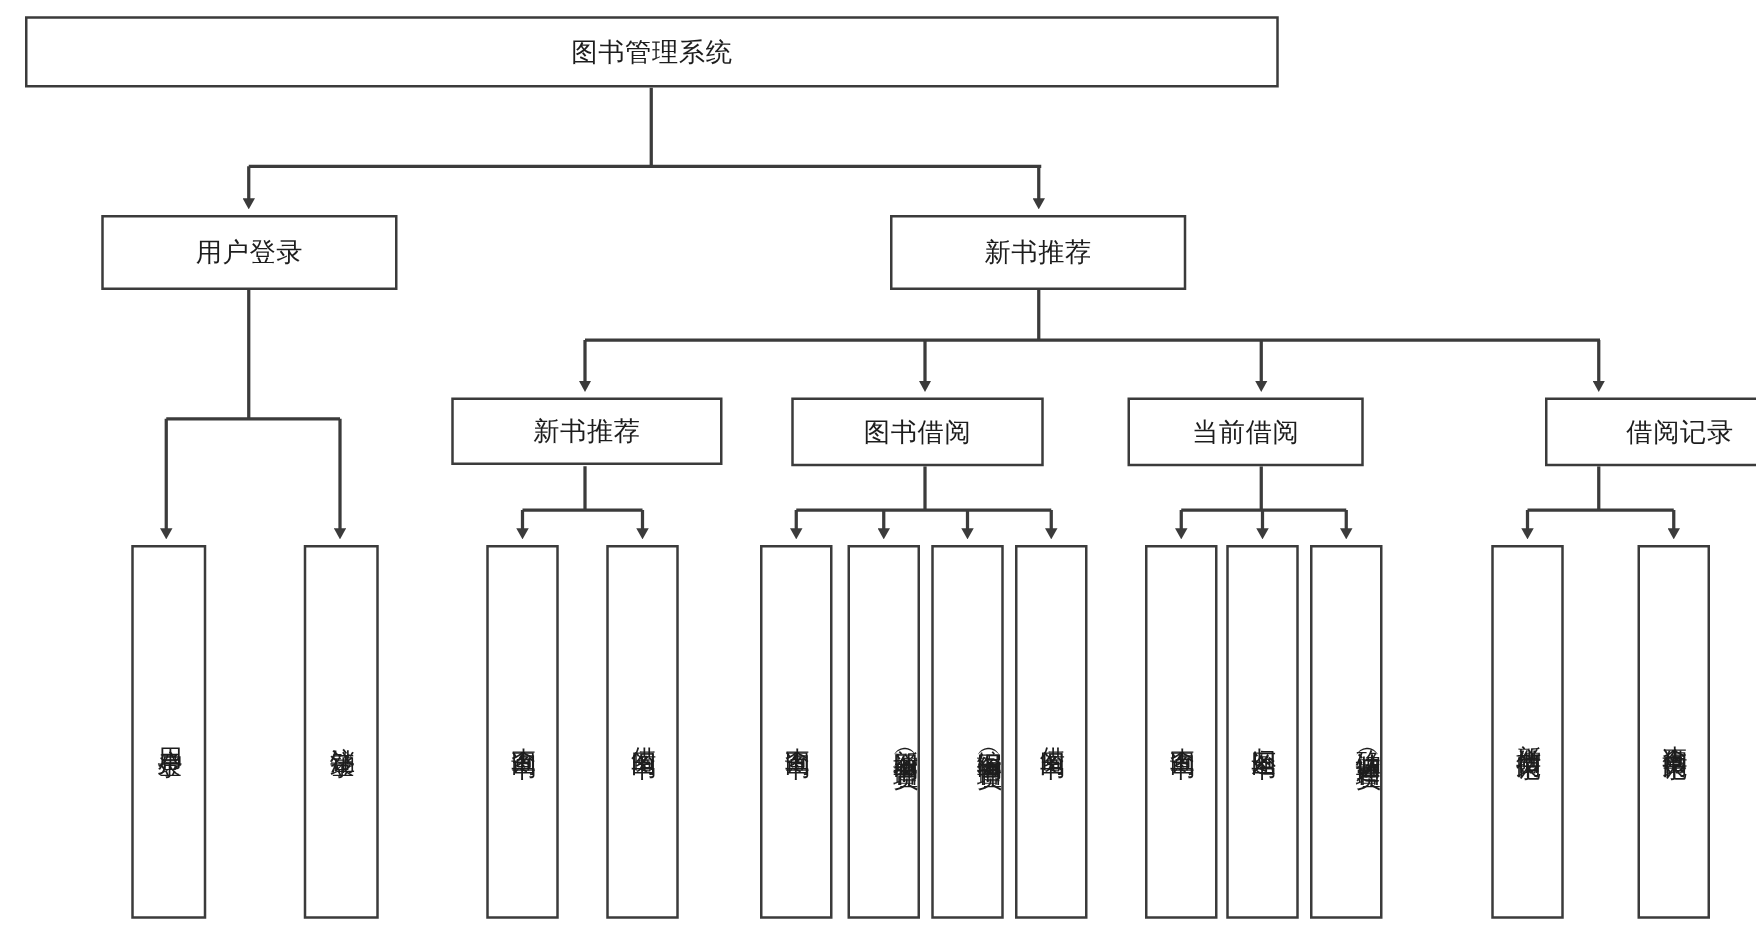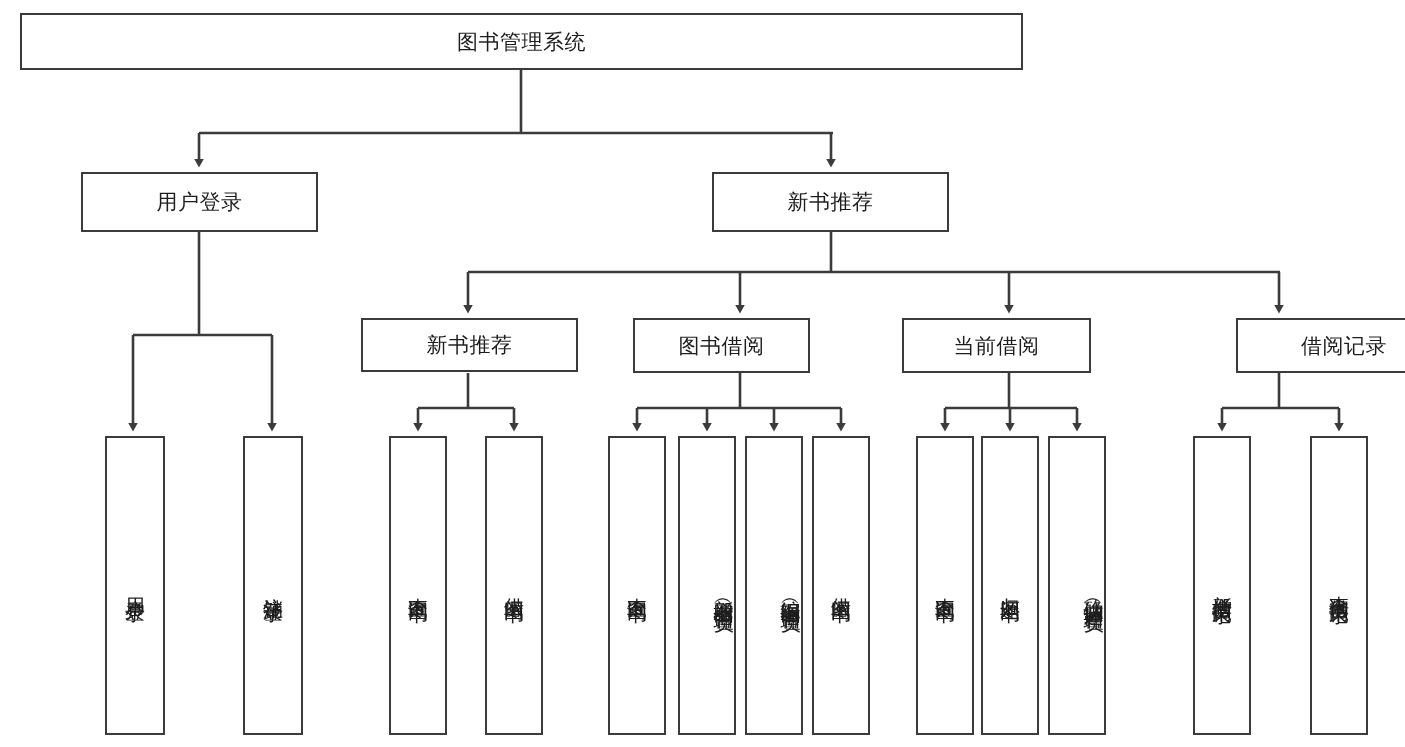--- a/index.html
+++ b/index.html
@@ -126,21 +126,21 @@
   <div class="node node-h" style="left:81px; top:172px; width:237px; height:60px;">
     <span>用户登录</span>
   </div>
   <div class="node node-h" style="left:712px; top:172px; width:237px; height:60px;">
     <span>新书推荐</span>
   </div>
 
   <div class="node node-h" style="left:361px; top:318px; width:217px; height:54px;">
     <span>新书推荐</span>
   </div>
-  <div class="node node-h" style="left:633px; top:318px; width:177px; height:55px;">
+  <div class="node node-h" style="left:633px; top:318px; width:202px; height:55px;">
     <span>图书借阅</span>
   </div>
   <div class="node node-h" style="left:902px; top:318px; width:189px; height:55px;">
     <span>当前借阅</span>
   </div>
   <div class="node node-h" style="left:1236px; top:318px; width:216px; height:55px;">
     <span>借阅记录</span>
   </div>
 
   <div class="node node-v leaf-mid" style="left:105px; top:436px; width:60px; height:299px;">

